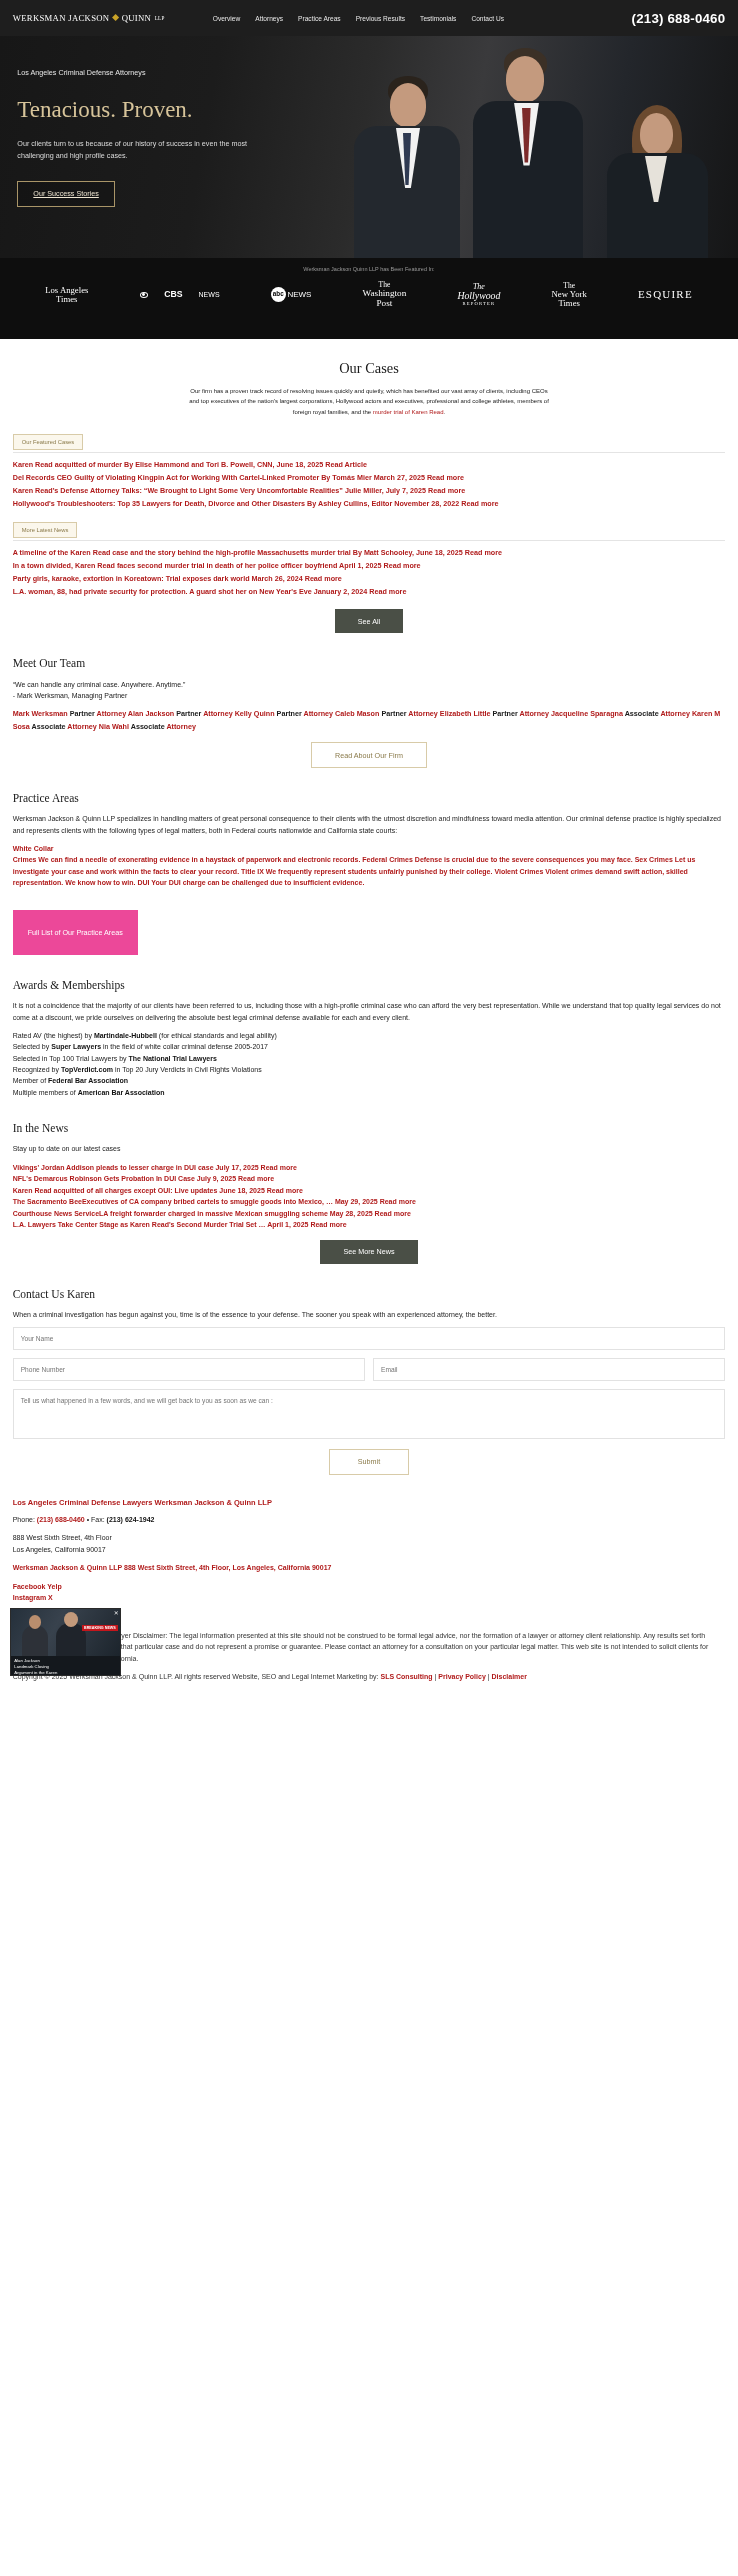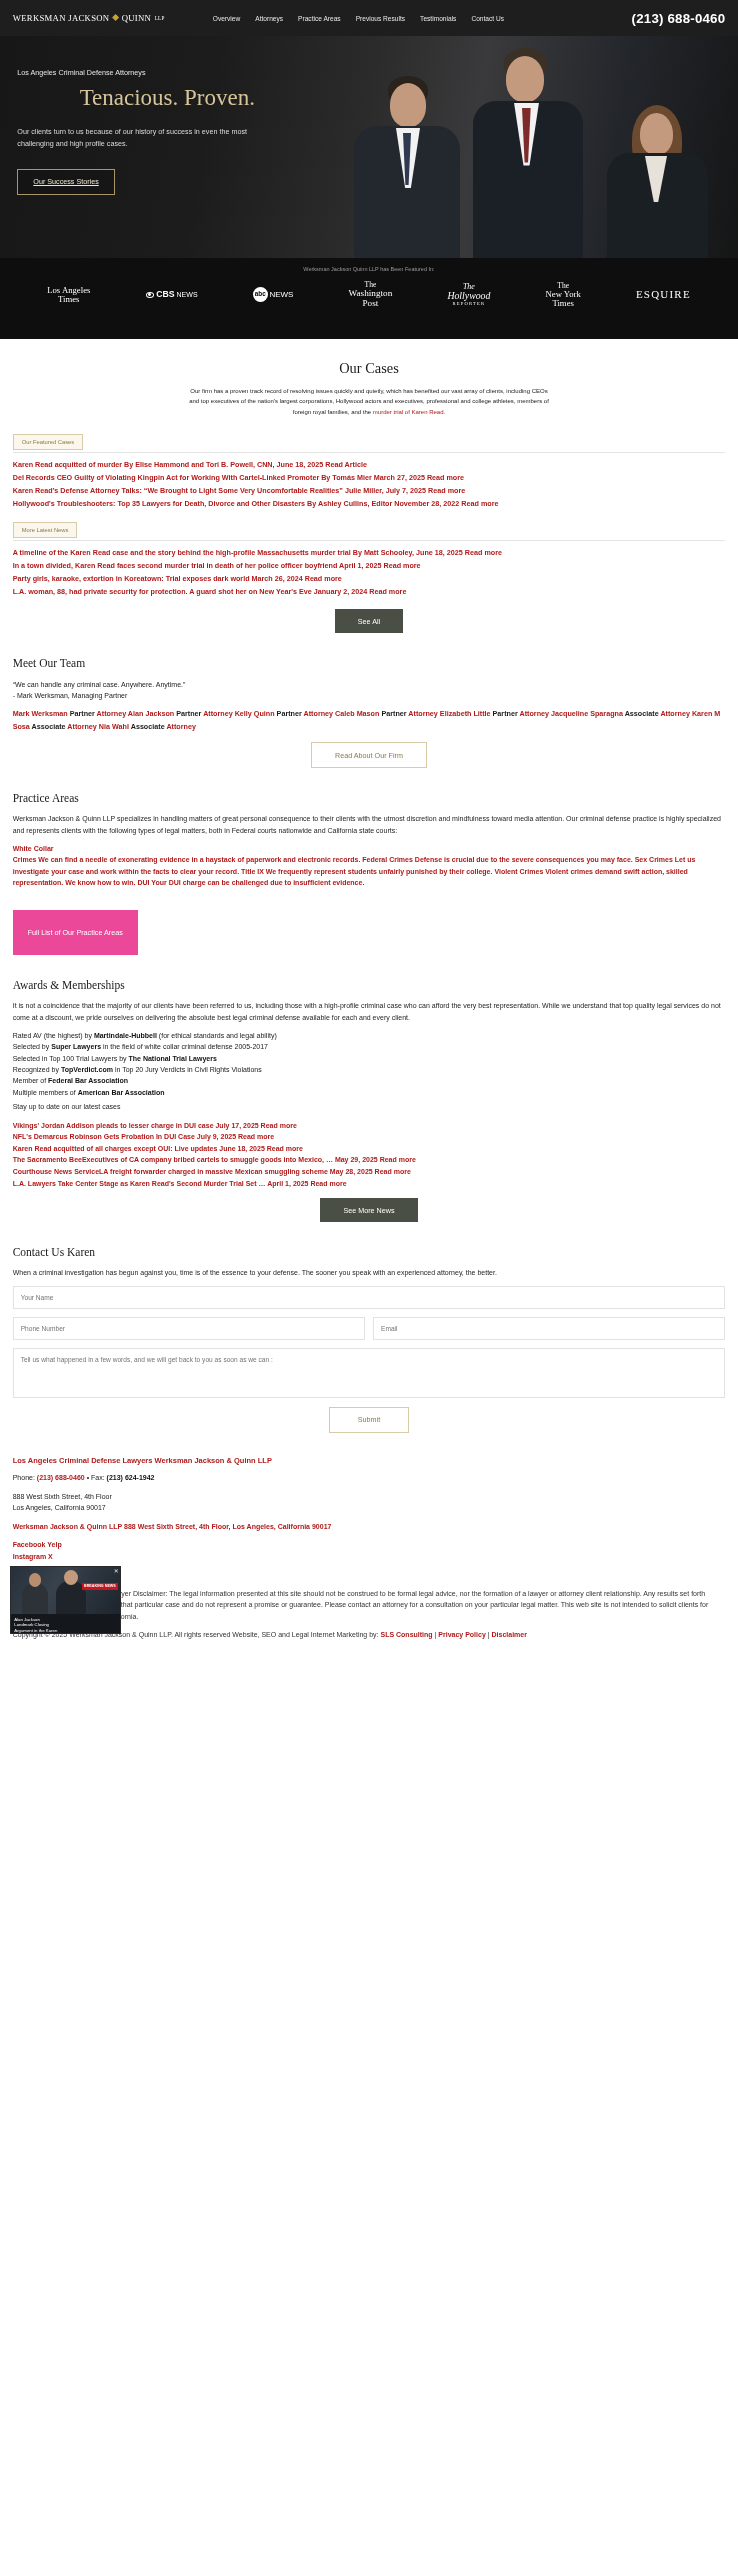--- a/index.html
+++ b/index.html
@@ -84,29 +84,28 @@
 
   .hero-text {
     position: absolute;
     left: 17.3px; top: 32px;
     width: 300px;
     z-index: 5;
   }
   .hero-eyebrow {
     color: #e6e6e6;
     font-size: 7.2px;
-    margin-bottom: 8px;
+    margin-bottom: 20px;
   }
   .hero-title {
     color: #d7c49a;
     font-size: 23px;
     font-family: "Liberation Serif", serif;
     margin: 0 0 15px 0;
     font-weight: normal;
-    text-align: center;
   }
   .hero-sub {
     color: #dcdcdc;
     font-size: 7.2px;
     line-height: 1.6;
     width: 248px;
     margin-bottom: 19.6px;
   }
   .hero-btn {
     display: inline-block;
@@ -133,21 +132,21 @@
   }
   .strip-logos {
     display: flex;
     align-items: center;
     justify-content: space-around;
     padding: 0 19.6px;
     color: #ffffff;
   }
   .strip-logos > div { text-align: center; line-height: 1.05; }
   .sl-la { font-family: "Liberation Serif", serif; font-size: 8.7px; }
-  .sl-cbs { font-size: 8.7px; font-weight: bold; display:flex; align-items:center; gap:2px;}
+  .sl-cbs { font-size: 8.7px; font-weight: bold; display:flex; align-items:center; gap:16px;}
   .eye { width: 8.7px; height: 6.3px; border: 1.2px solid #fff; border-radius: 50%; display:inline-block; position:relative;}
   .eye:after{content:"";position:absolute;width:2.9px;height:2.9px;background:#fff;border-radius:50%;left:1.7px;top:0.6px;}
   .sl-abc { font-size: 8px; display: flex; align-items: center; gap: 1.7px;}
   .abc-circle { width: 15px; height: 15px; background: #fff; color: #000; border-radius: 50%; font-size: 6.3px; font-weight: bold; display:flex;align-items:center;justify-content:center;}
   .sl-wp { font-family: "Liberation Serif", serif; font-size: 7.5px; }
   .sl-hr { font-family: "Liberation Serif", serif; font-size: 8px; font-style: italic;}
   .sl-nyt { font-family: "Liberation Serif", serif; font-size: 7.5px; }
   .sl-esq { font-family: "Liberation Serif", serif; font-size: 11px; letter-spacing: 1.2px;}
 
   
@@ -543,20 +542,21 @@
       <li>
         <span>Member of </span><span class="bold-black">Federal Bar Association</span><span></span>
       </li>
       <li>
         <span>Multiple members of </span><span class="bold-black">American Bar Association</span><span></span>
       </li>
     </ul>
   </div>
 
   <div class="section">
+    <h2 class="sec-title">In the News</h2>
     <p class="body-text">Stay up to date on our latest cases</p>
     <ul class="news-list">
       <li><a href="#" class="link-red">Vikings' Jordan Addison pleads to lesser charge in DUI case July 17, 2025 Read more</a></li>
       <li><a href="#" class="link-red">NFL's Demarcus Robinson Gets Probation In DUI Case July 9, 2025 Read more</a></li>
       <li><a href="#" class="link-red">Karen Read acquitted of all charges except OUI: Live updates June 18, 2025 Read more</a></li>
       <li><a href="#" class="link-red">The Sacramento BeeExecutives of CA company bribed cartels to smuggle goods into Mexico, … May 29, 2025 Read more</a></li>
       <li><a href="#" class="link-red">Courthouse News ServiceLA freight forwarder charged in massive Mexican smuggling scheme May 28, 2025 Read more</a></li>
       <li><a href="#" class="link-red">L.A. Lawyers Take Center Stage as Karen Read's Second Murder Trial Set … April 1, 2025 Read more</a></li>
     </ul>
     <button class="btn-dark">See More News</button>

